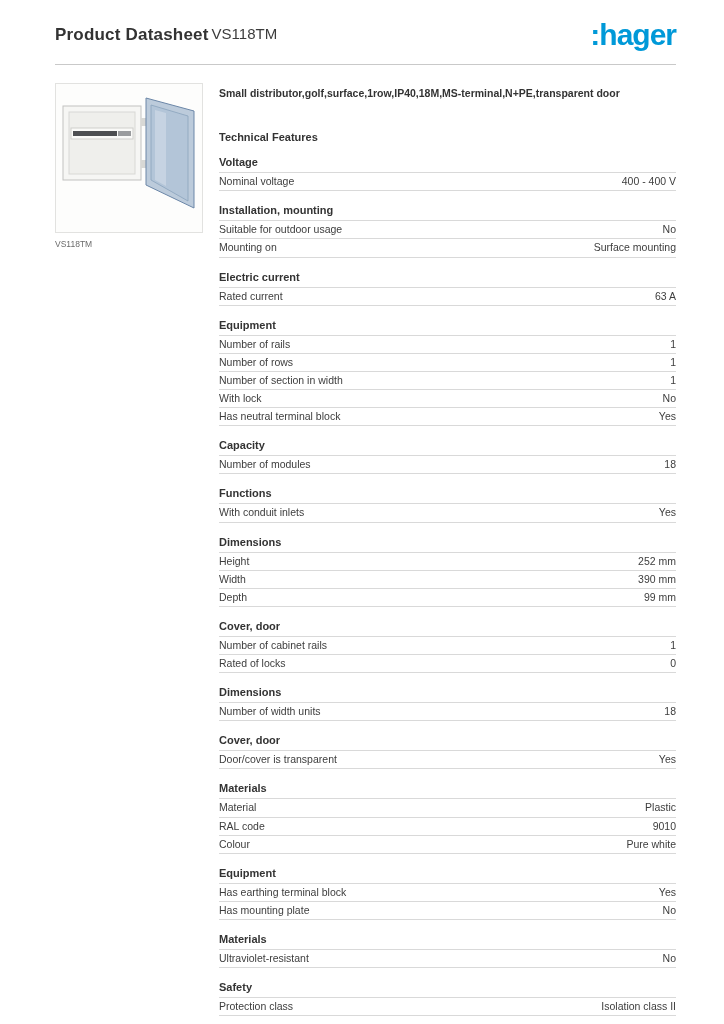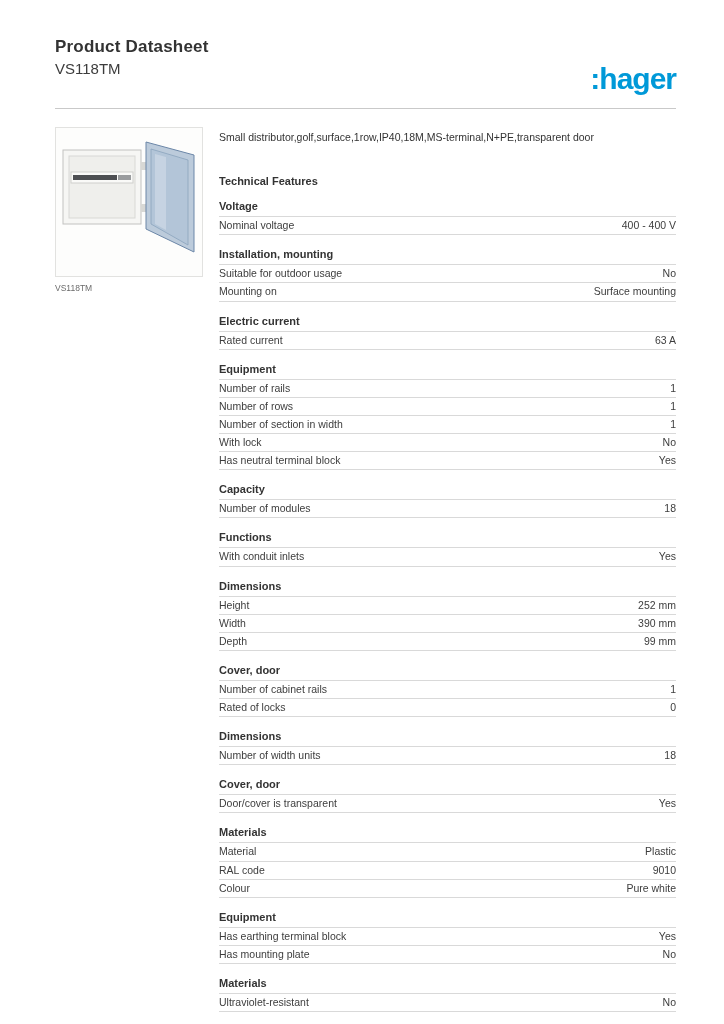--- a/index.html
+++ b/index.html
@@ -11,39 +11,39 @@
     height: 1024px;
     margin: 0 auto;
     background: #ffffff;
     display: flex;
     flex-direction: column;
     padding: 20px 48px 16px 55px;
   }
 
   
   .header { display: flex; justify-content: space-between; align-items: center; }
-  .header-titles { display: flex; flex-direction: column; gap: 3px; }
+  .header-titles { display: flex; flex-direction: row; gap: 3px; }
   .doc-title { font-size: 17px; font-weight: bold; color: #333; letter-spacing: 0.2px; }
   .doc-model { font-size: 15px; font-weight: normal; color: #3c3c3c; }
-  .logo { font-size: 30px; font-weight: bold; letter-spacing: -1px; line-height: 1; margin-top: 44px; }
+  .logo { font-size: 30px; font-weight: bold; letter-spacing: -1px; line-height: 1; }
   .header-rule { border-top: 1px solid #c9c9c9; margin-top: 14px; }
 
   
   .main { flex: 1; display: flex; gap: 16px; padding-top: 18px; }
 
   .left-col { width: 148px; flex: 0 0 148px; }
   .product-image-frame {
     width: 148px; height: 150px;
     border: 1px solid #e2e2e0;
     background: #fdfdfc;
   }
   .image-caption { font-size: 8.5px; color: #6b6b6b; margin-top: 6px; }
 
   .content { flex: 1; min-width: 0; }
-  .description { font-size: 10.5px; font-weight: normal; color: #333; line-height: 1.35; margin-top: 3px; }
+  .description { font-size: 10.5px; font-weight: bold; color: #333; line-height: 1.35; margin-top: 3px; }
   .features-heading { font-size: 11px; font-weight: bold; color: #333; margin-top: 31px; }
 
   .spec-section { margin-top: 13px; }
   .spec-title { font-size: 11px; font-weight: bold; color: #333; padding-bottom: 4px; }
   .rows { border-bottom: 1px solid #d9d9d9; }
   .row {
     display: flex; justify-content: space-between; align-items: flex-end;
     border-top: 1px solid #d9d9d9;
     padding: 2px 0 2px 0;
     font-size: 10.5px; line-height: 1.25; color: #3d3d3d;

